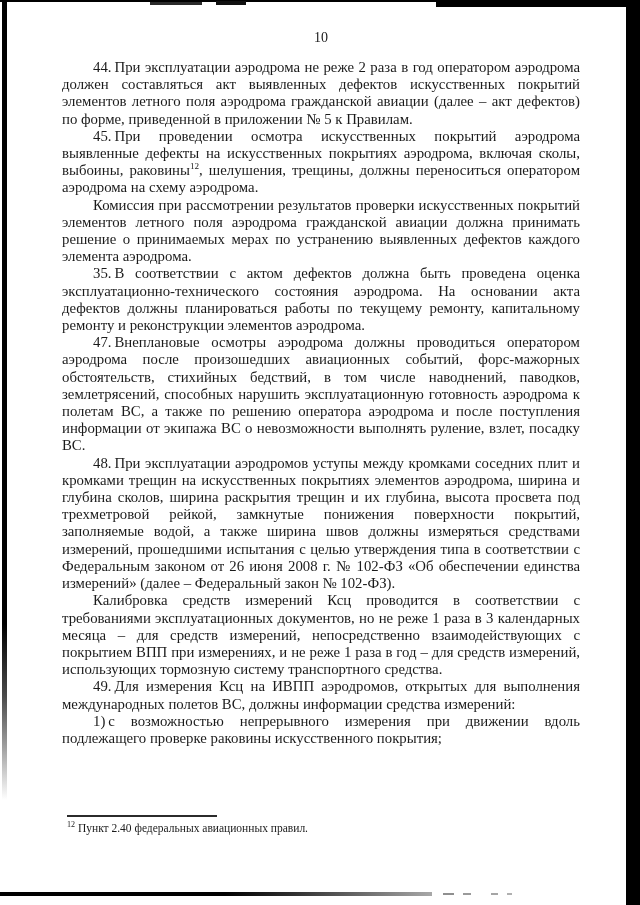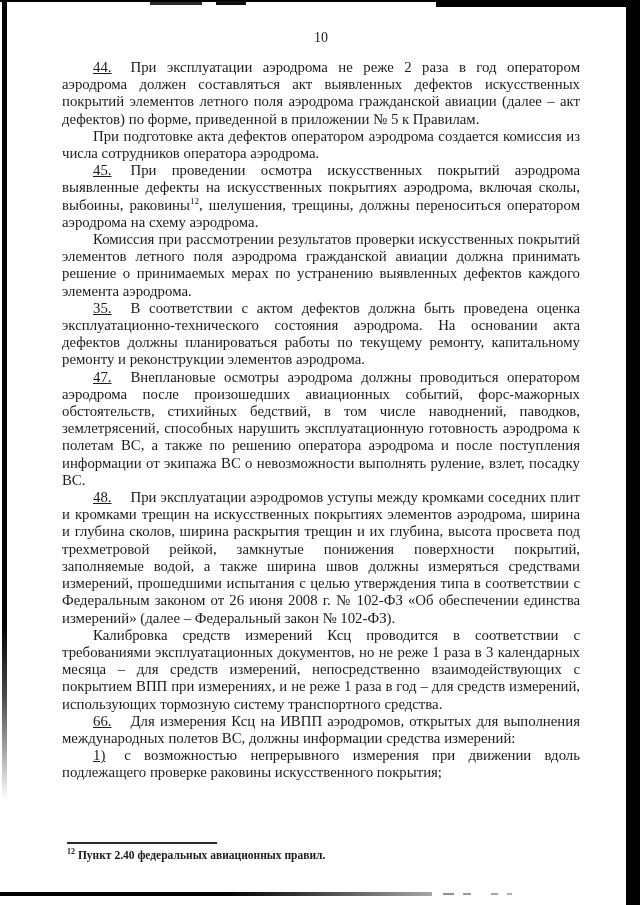--- a/index.html
+++ b/index.html
@@ -51,34 +51,33 @@
     margin: 0 0 14px 0;
   }
   .para {
     margin: 0;
     font-size: 14.8px;
     line-height: 17.2px;
     text-align: justify;
     text-indent: 31px;
     hyphens: none;
   }
-  .pnum { margin-right: 19px; text-decoration: underline; }
+  .pnum { margin-right: 3px; }
   .para sup {
     font-size: 0.62em;
     line-height: 0;
     vertical-align: super;
   }
 
   
   .footnote-area {
     position: absolute;
     left: 67px;
-    top: 842px;
+    top: 815px;
     width: 470px;
-    font-weight: bold;
   }
   .footnote-rule {
     width: 150px;
     height: 2px;
     background: #2b2b2b;
     margin: 0 0 4px 0;
   }
   .footnote-text {
     margin: 0;
     font-size: 11.5px;
@@ -106,36 +105,35 @@
   <div class="edge edge-bottom-dash1"></div>
   <div class="edge edge-bottom-dash2"></div>
   <div class="edge edge-bottom-dash3"></div>
   <div class="edge edge-bottom-dash4"></div>
 
   <div class="content">
     <div class="page-number">10</div>
 
     <p class="para"><span class="pnum">44.</span><span>При эксплуатации аэродрома не реже 2 раза в год оператором аэродрома должен составляться акт выявленных дефектов искусственных покрытий элементов летного поля аэродрома гражданской авиации (далее – акт дефектов) по форме, приведенной в приложении № 5 к Правилам.</span></p>
 
-    <p class="para"><span>При подготовке акта дефектов оператором аэродрома создается комиссия из числа сотрудников оператора аэродрома.</span></p>
 
     <p class="para"><span class="pnum">45.</span><span>При проведении осмотра искусственных покрытий аэродрома выявленные дефекты на искусственных покрытиях аэродрома, включая сколы, выбоины, раковины</span><sup>12</sup><span>, шелушения, трещины, должны переноситься оператором аэродрома на схему аэродрома.</span></p>
 
 
     <p class="para"><span>Комиссия при рассмотрении результатов проверки искусственных покрытий элементов летного поля аэродрома гражданской авиации должна принимать решение о принимаемых мерах по устранению выявленных дефектов каждого элемента аэродрома.</span></p>
 
     <p class="para"><span class="pnum">35.</span><span>В соответствии с актом дефектов должна быть проведена оценка эксплуатационно-технического состояния аэродрома. На основании акта дефектов должны планироваться работы по текущему ремонту, капитальному ремонту и реконструкции элементов аэродрома.</span></p>
 
     <p class="para"><span class="pnum">47.</span><span>Внеплановые осмотры аэродрома должны проводиться оператором аэродрома после произошедших авиационных событий, форс-мажорных обстоятельств, стихийных бедствий, в том числе наводнений, паводков, землетрясений, способных нарушить эксплуатационную готовность аэродрома к полетам ВС, а также по решению оператора аэродрома и после поступления информации от экипажа ВС о невозможности выполнять руление, взлет, посадку ВС.</span></p>
 
     <p class="para"><span class="pnum">48.</span><span>При эксплуатации аэродромов уступы между кромками соседних плит и кромками трещин на искусственных покрытиях элементов аэродрома, ширина и глубина сколов, ширина раскрытия трещин и их глубина, высота просвета под трехметровой рейкой, замкнутые понижения поверхности покрытий, заполняемые водой, а также ширина швов должны измеряться средствами измерений, прошедшими испытания с целью утверждения типа в соответствии с Федеральным законом от 26 июня 2008 г. № 102-ФЗ «Об обеспечении единства измерений» (далее – Федеральный закон № 102-ФЗ).</span></p>
 
     <p class="para"><span>Калибровка средств измерений Ксц проводится в соответствии с требованиями эксплуатационных документов, но не реже 1 раза в 3 календарных месяца – для средств измерений, непосредственно взаимодействующих с покрытием ВПП при измерениях, и не реже 1 раза в год – для средств измерений, использующих тормозную систему транспортного средства.</span></p>
 
-    <p class="para"><span class="pnum">66.</span><span>Для измерения Ксц на ИВПП аэродромов, открытых для выполнения международных полетов ВС, должны информации средства измерений:</span></p>
+    <p class="para"><span class="pnum">49.</span><span>Для измерения Ксц на ИВПП аэродромов, открытых для выполнения международных полетов ВС, должны информации средства измерений:</span></p>
 
     <p class="para"><span class="pnum">1)</span><span>с возможностью непрерывного измерения при движении вдоль подлежащего проверке раковины искусственного покрытия;</span></p>
   </div>
 
   <div class="footnote-area">
     <div class="footnote-rule"></div>
     <p class="footnote-text"><sup>12</sup> <span>Пункт 2.40 федеральных авиационных правил.</span></p>
   </div>
 
 </div>

